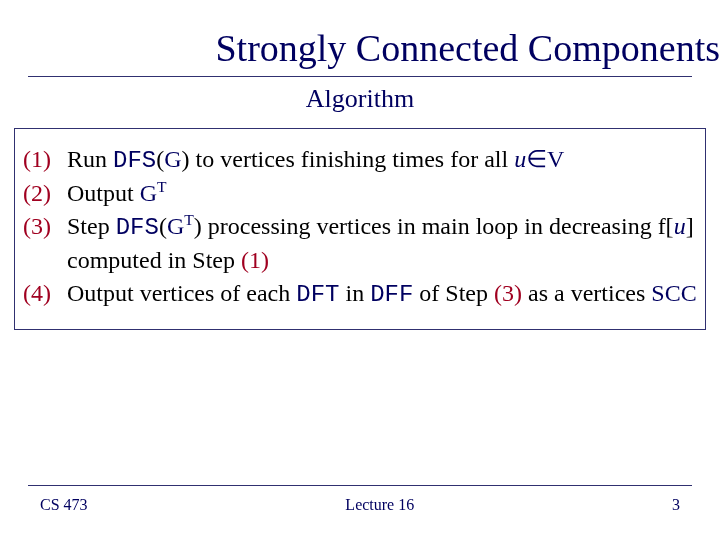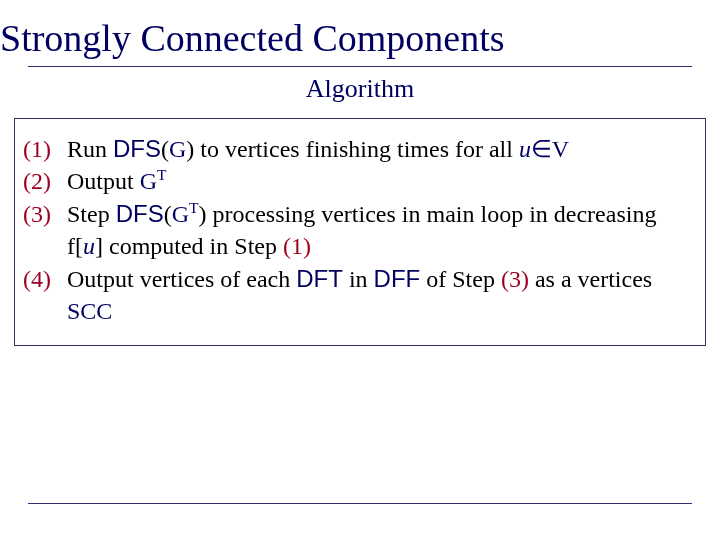--- a/index.html
+++ b/index.html
@@ -7,23 +7,23 @@
     padding: 0;
     width: 720px;
     height: 540px;
     background: #ffffff;
     font-family: "Times New Roman", Times, serif;
     color: #000060;
     position: relative;
     box-sizing: border-box;
   }
   .title {
-    text-align: left;
+    text-align: right;
     font-size: 38px;
-    margin-top: 16px;
+    margin-top: 26px;
     font-weight: normal;
   }
   .hr-top {
     border: none;
     border-top: 1.5px solid #303070;
     margin: 6px 28px 0 28px;
   }
   .subtitle {
     text-align: center;
     font-size: 26px;
@@ -44,21 +44,21 @@
     width: 44px;
     flex: 0 0 44px;
     color: #a00020;
   }
   .body-text {
     flex: 1;
     color: #000000;
   }
   .smallcaps {
     font-variant: small-caps;
-    font-family: Liberation Sans, sans-serif;
+    font-family: Liberation Mono, monospace;
   }
   .blue { color: #000060; }
   .darkred { color: #a00020; }
   .ital { font-style: italic; }
   .sup { font-size: 0.65em; vertical-align: super; line-height: 0; }
   .footer {
     position: absolute;
     left: 0; right: 0;
     bottom: 26px;
   }
@@ -109,13 +109,18 @@
     <div class="num">(4)</div>
     <div class="body-text">
       <span>Output vertices of each </span><span class="smallcaps blue">DFT</span><span> in </span><span class="smallcaps blue">DFF</span><span> of Step </span><span class="darkred">(3)</span><span> as a vertices </span><span class="blue">SCC</span>
     </div>
   </div>
 
 </div>
 
 <div class="footer">
   <hr class="hr-bot">
+  <div class="foot-row">
+    <span>CS 473</span>
+    <span>Lecture 16</span>
+    <span>3</span>
+  </div>
 </div>
 
 </body></html>

